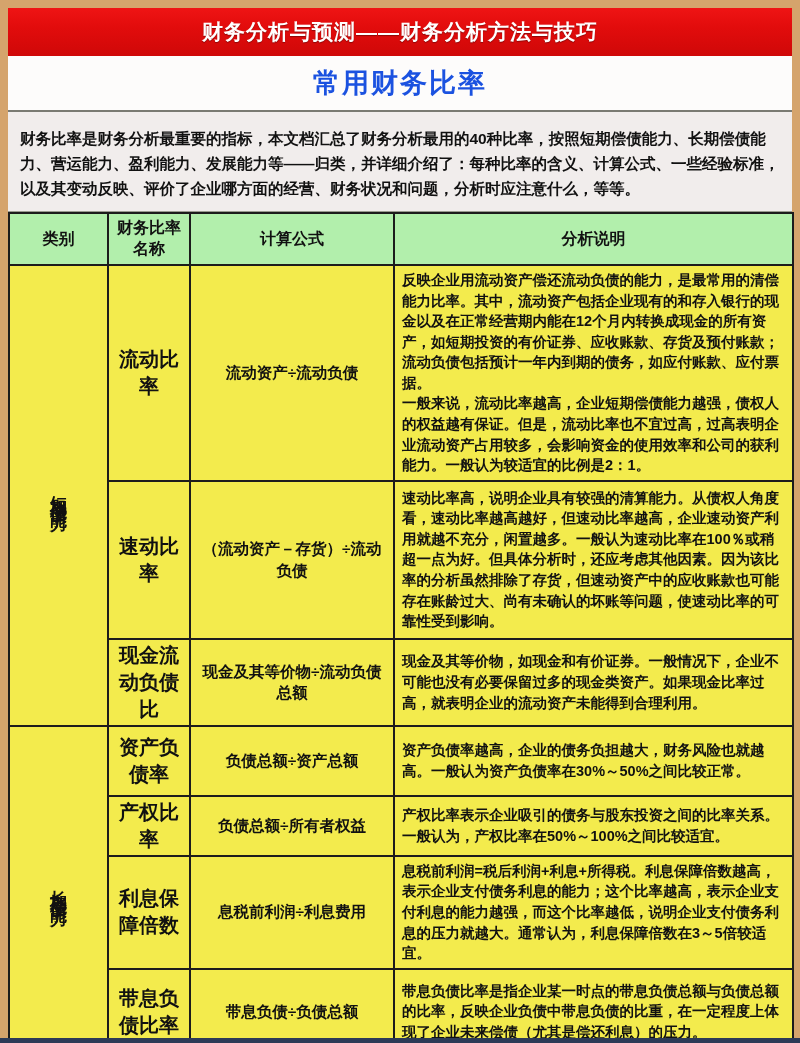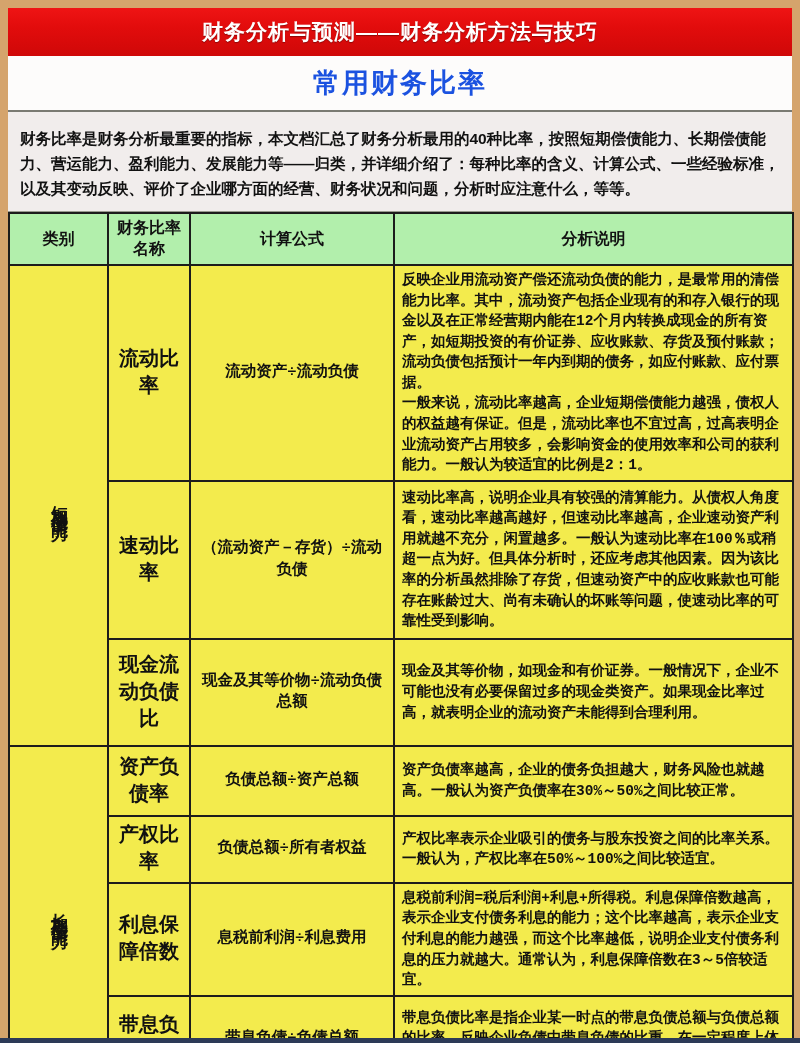--- a/index.html
+++ b/index.html
@@ -51,21 +51,21 @@
     width:784px;border-collapse:collapse;table-layout:fixed;
     background:var(--cell-yellow);
   }
   col.c1{width:99px;} col.c2{width:82px;} col.c3{width:204px;} col.c4{width:399px;}
   th,td{border:2px solid var(--border-dark);vertical-align:middle;}
   thead th{
     height:52px;background:var(--header-green);
     font-size:16px;font-weight:bold;text-align:center;
     padding:2px;
   }
-  td{background:var(--cell-yellow);font-family:Liberation Mono, monospace;}
+  td{background:var(--cell-yellow);}
   td.cat-cell{text-align:center;}
   .vertical-text{
     writing-mode:vertical-rl;text-orientation:upright;
     font-weight:bold;font-size:17px;letter-spacing:4px;
     display:inline-block;
   }
   td.name-cell{
     text-align:center;font-weight:bold;font-size:20px;
     padding:2px 4px;line-height:1.35;
   }
@@ -123,36 +123,36 @@
             <div class="para">一般来说，流动比率越高，企业短期偿债能力越强，债权人的权益越有保证。但是，流动比率也不宜过高，过高表明企业流动资产占用较多，会影响资金的使用效率和公司的获利能力。一般认为较适宜的比例是2：1。</div>
           </td>
         </tr>
         <tr style="height: 158px;">
           <td class="name-cell">速动比率</td>
           <td class="formula-cell">（流动资产－存货）÷流动负债</td>
           <td class="analysis-cell">
             <div class="para">速动比率高，说明企业具有较强的清算能力。从债权人角度看，速动比率越高越好，但速动比率越高，企业速动资产利用就越不充分，闲置越多。一般认为速动比率在100％或稍超一点为好。但具体分析时，还应考虑其他因素。因为该比率的分析虽然排除了存货，但速动资产中的应收账款也可能存在账龄过大、尚有未确认的坏账等问题，使速动比率的可靠性受到影响。</div>
           </td>
         </tr>
-        <tr style="height: 107px;">
+        <tr style="height: 87px;">
           <td class="name-cell">现金流动负债比</td>
           <td class="formula-cell">现金及其等价物÷流动负债总额</td>
           <td class="analysis-cell">
             <div class="para">现金及其等价物，如现金和有价证券。一般情况下，企业不可能也没有必要保留过多的现金类资产。如果现金比率过高，就表明企业的流动资产未能得到合理利用。</div>
           </td>
         </tr>
         <tr style="height: 70px;">
           <td class="cat-cell" rowspan="4"><span class="vertical-text">长期偿债能力</span></td>
           <td class="name-cell">资产负债率</td>
           <td class="formula-cell">负债总额÷资产总额</td>
           <td class="analysis-cell">
             <div class="para">资产负债率越高，企业的债务负担越大，财务风险也就越高。一般认为资产负债率在30%～50%之间比较正常。</div>
           </td>
         </tr>
-        <tr style="height: 67px;">
+        <tr style="height: 60px;">
           <td class="name-cell">产权比率</td>
           <td class="formula-cell">负债总额÷所有者权益</td>
           <td class="analysis-cell">
             <div class="para">产权比率表示企业吸引的债务与股东投资之间的比率关系。一般认为，产权比率在50%～100%之间比较适宜。</div>
           </td>
         </tr>
         <tr style="height: 98px;">
           <td class="name-cell">利息保障倍数</td>
           <td class="formula-cell">息税前利润÷利息费用</td>
           <td class="analysis-cell">

